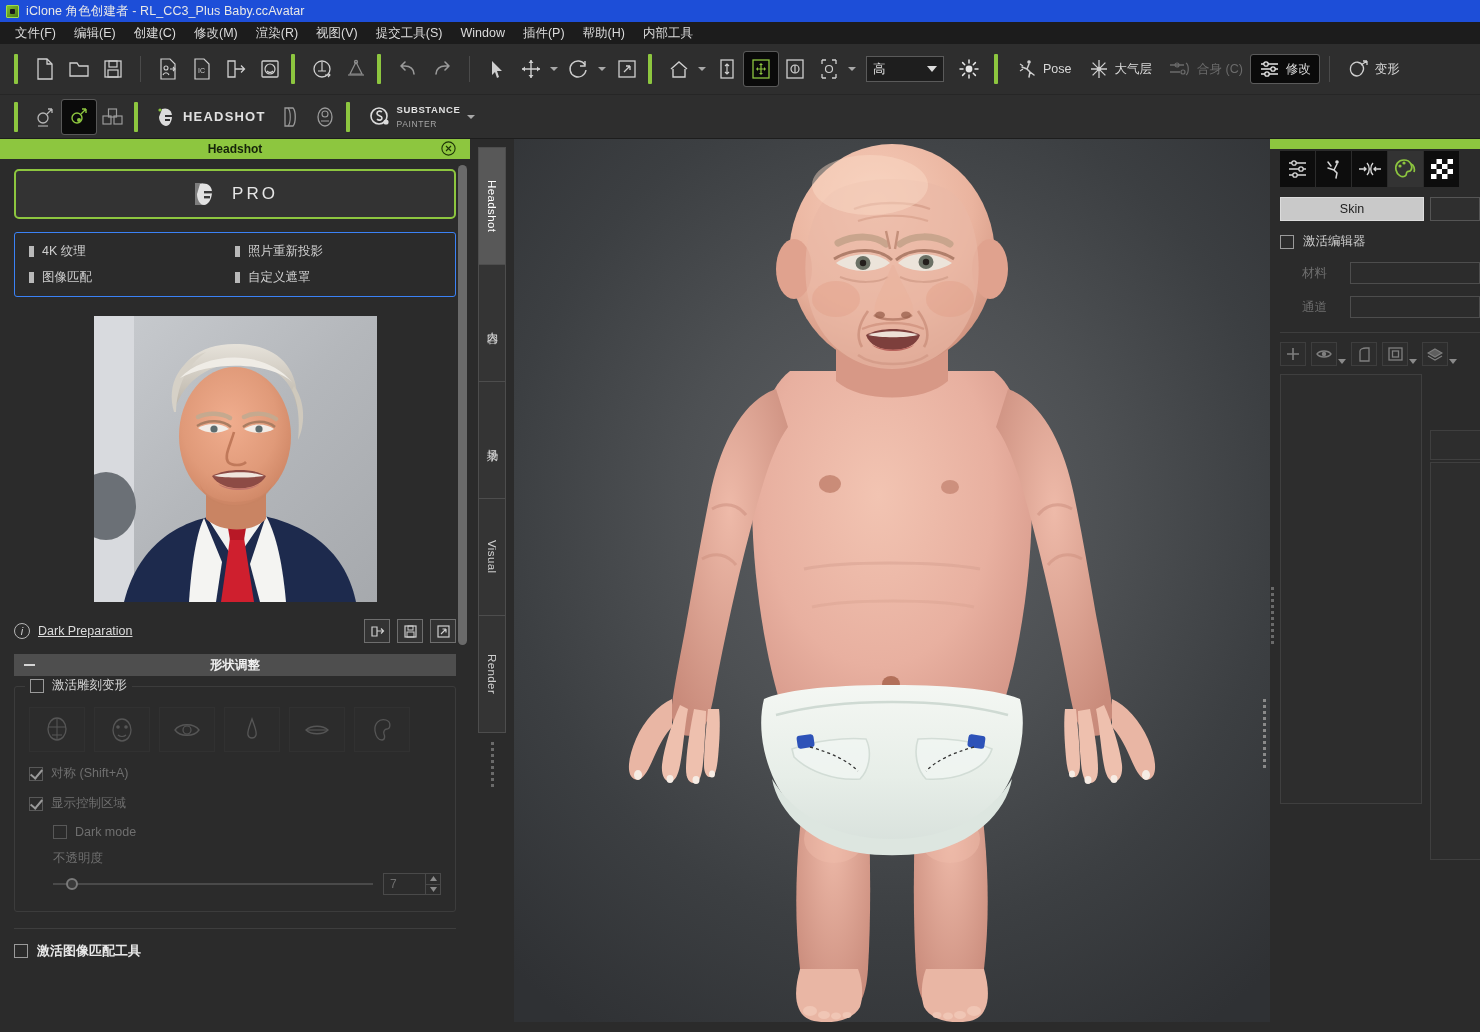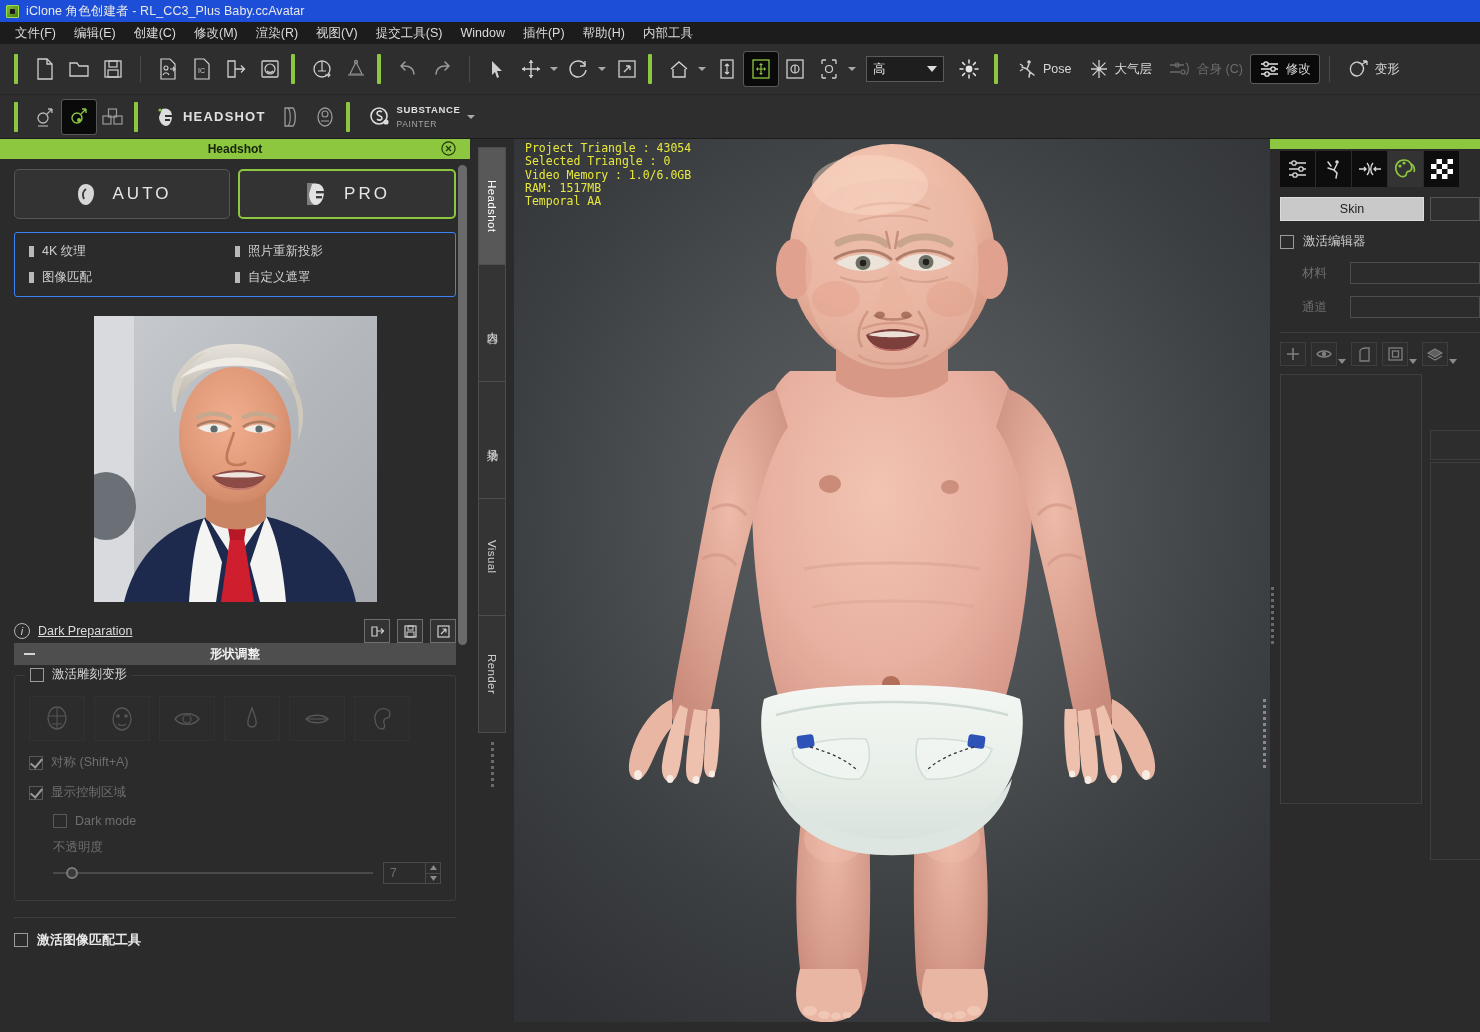--- a/index.html
+++ b/index.html
@@ -86,21 +86,21 @@
   .prep-row .ico-i { width:16px;height:16px;border:1px solid #b6b6b6;
      border-radius:50%; color:#cfcfcf; font-size:11px; display:flex;
      align-items:center; justify-content:center; font-style:italic;
      margin-right:8px; }
   .prep-link { font-size:12.5px; color:#dcdcdc; text-decoration:underline;
      cursor:pointer; }
   .prep-btns { margin-left:auto; display:flex; gap:7px; }
   .sqbtn { width:26px;height:24px;border:1px solid #6e6e6e; background:#333;
      display:flex; align-items:center; justify-content:center; cursor:pointer; }
 
-  .sect-header { height:22px; background:#4e4e4e;
+  .sect-header { margin-top:11px; height:22px; background:#4e4e4e;
      display:flex; align-items:center; justify-content:center; position:relative;
      font-size:12.5px; font-weight:bold; color:#f0f0f0; cursor:pointer; }
   .sect-header .minus { position:absolute; left:10px; width:11px; height:2px;
      background:#d4d4d4; }
 
   .grp { margin-top:10px; border:1px solid #3c3c3c; border-radius:3px;
      padding:14px 14px 16px 14px; position:relative; }
   .grp .grp-title { position:absolute; top:-10px; left:10px; background:#2b2b2b;
      padding:0 5px; display:flex; align-items:center; gap:8px; font-size:12.5px;
      color:#d8d8d8; }
@@ -518,27 +518,20 @@
         <svg width="15" height="15" viewBox="0 0 15 15">
             <circle cx="7.5" cy="7.5" r="6.6" fill="none" stroke="#1d3307" stroke-width="1.1"></circle>
             <path d="M5 5l5 5M10 5l-5 5" stroke="#1d3307" stroke-width="1.1"></path>
           </svg>
       </span>
     </div>
 
     <div id="hs-body">
 
       <div class="modebar">
-        <div class="modebtn">
-          <svg width="28" height="28" viewBox="0 0 28 28">
-              <path d="M9 5c6-3 12 1 12 8 0 6-4 12-8 12-5 0-8-5-8-11 0-4 1-7 4-9z" fill="#d6d6d6"></path>
-              <path d="M13 9c-3 2-4 6-2 10" fill="none" stroke="#3a3a3a" stroke-width="2"></path>
-            </svg>
-          <span class="mtxt">AUTO</span>
-        </div>
         <div class="modebtn active">
           <svg width="28" height="28" viewBox="0 0 28 28">
               <rect x="3" y="3" width="8" height="22" fill="#7d7d7d"></rect>
               <path d="M8 4c6-2 12 1 12 8s-4 13-8 13-7-5-7-11z" fill="#e2e2e2"></path>
               <rect x="12" y="11" width="9" height="2.4" fill="#3a3a3a"></rect>
               <rect x="12" y="16" width="6" height="2.4" fill="#3a3a3a"></rect>
             </svg>
           <span class="mtxt">PRO</span>
         </div>
       </div>
@@ -781,25 +774,20 @@
         <i></i>
         <i></i>
         <i></i>
         <i></i>
         <i></i>
     </div>
   </div>
 
   <div id="viewport">
 
-    <div id="stats"><span>Project Triangle : 43054</span>
-<span>Selected Triangle : 0</span>
-<span>Video Memory : 1.0/6.0GB</span>
-<span>RAM: 1517MB</span>
-<span>Temporal AA</span></div>
 
     <svg id="avatar" viewBox="0 0 756 883" preserveAspectRatio="xMidYMid meet">
       <defs>
         <radialGradient id="skinBody" cx="45%" cy="30%" r="75%">
           <stop offset="0" stop-color="#f2c4b2"></stop>
           <stop offset="55%" stop-color="#e8b0a0"></stop>
           <stop offset="100%" stop-color="#cf8f81"></stop>
         </radialGradient>
         <radialGradient id="skinHead" cx="42%" cy="28%" r="78%">
           <stop offset="0" stop-color="#f6cdba"></stop>

